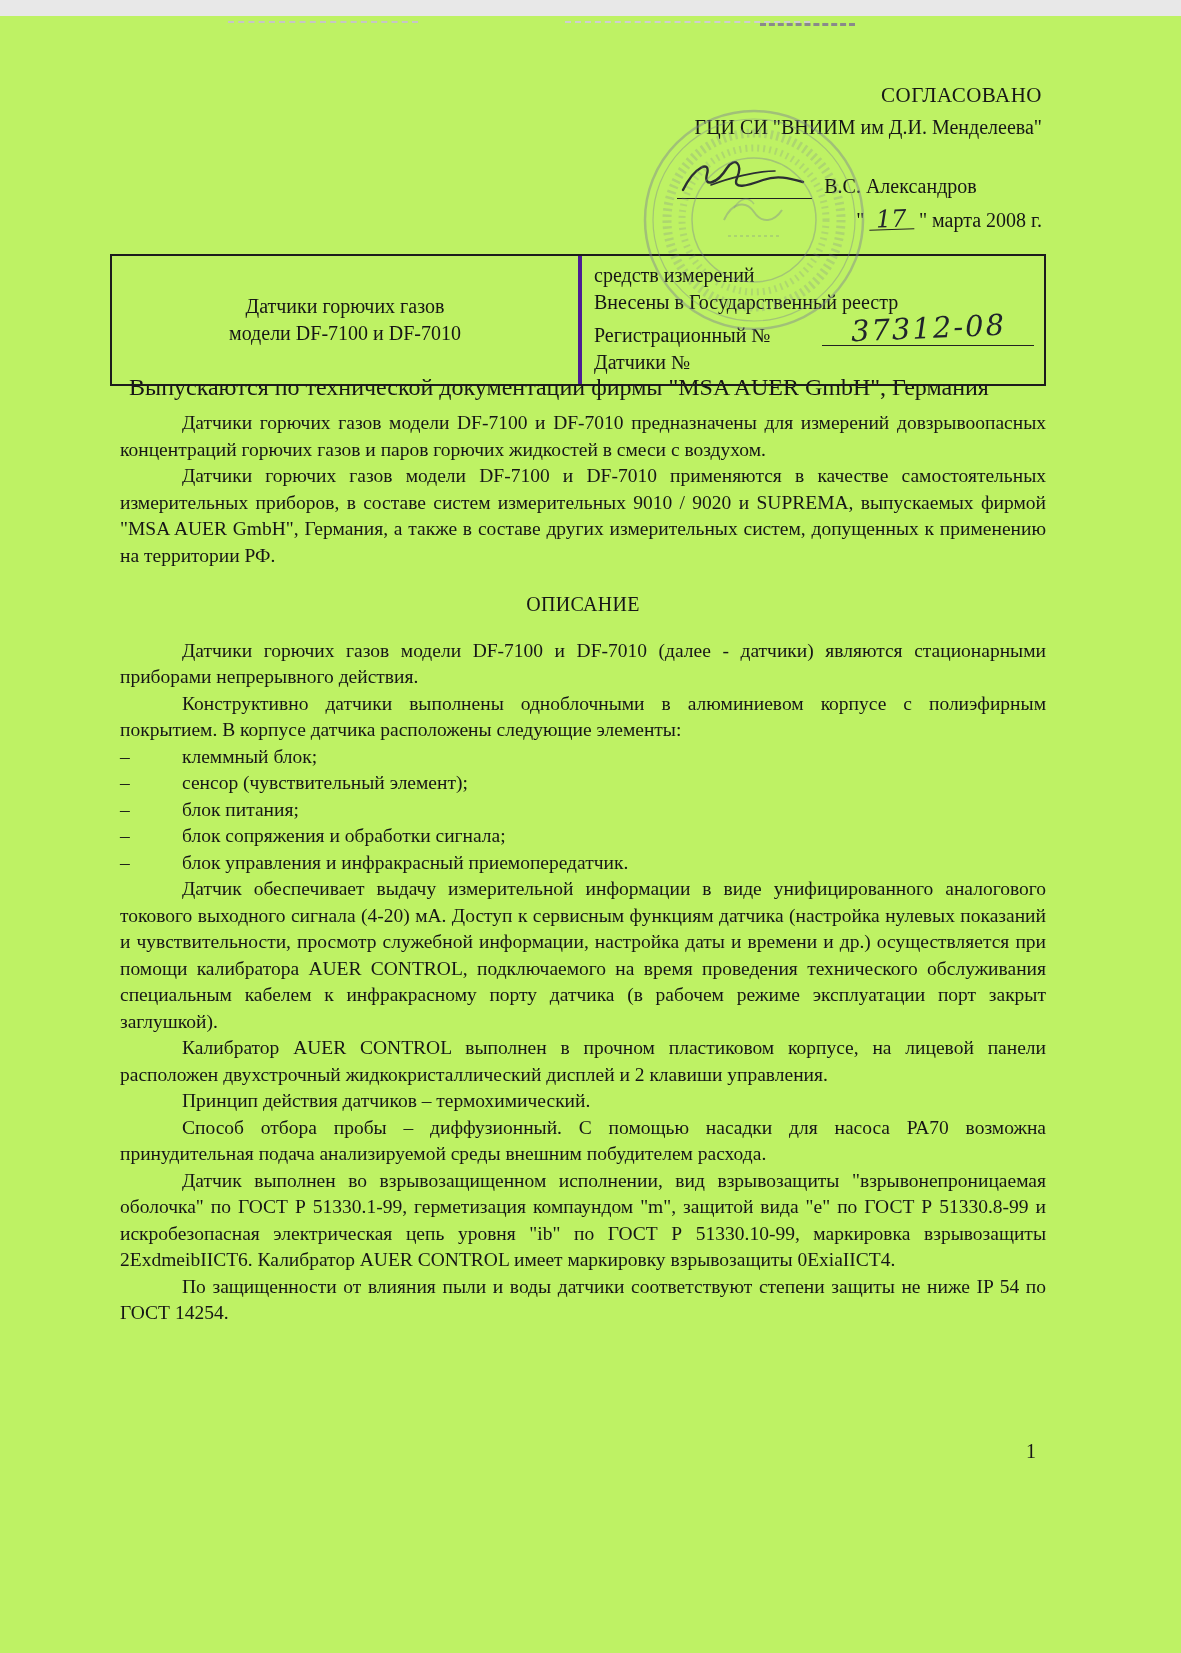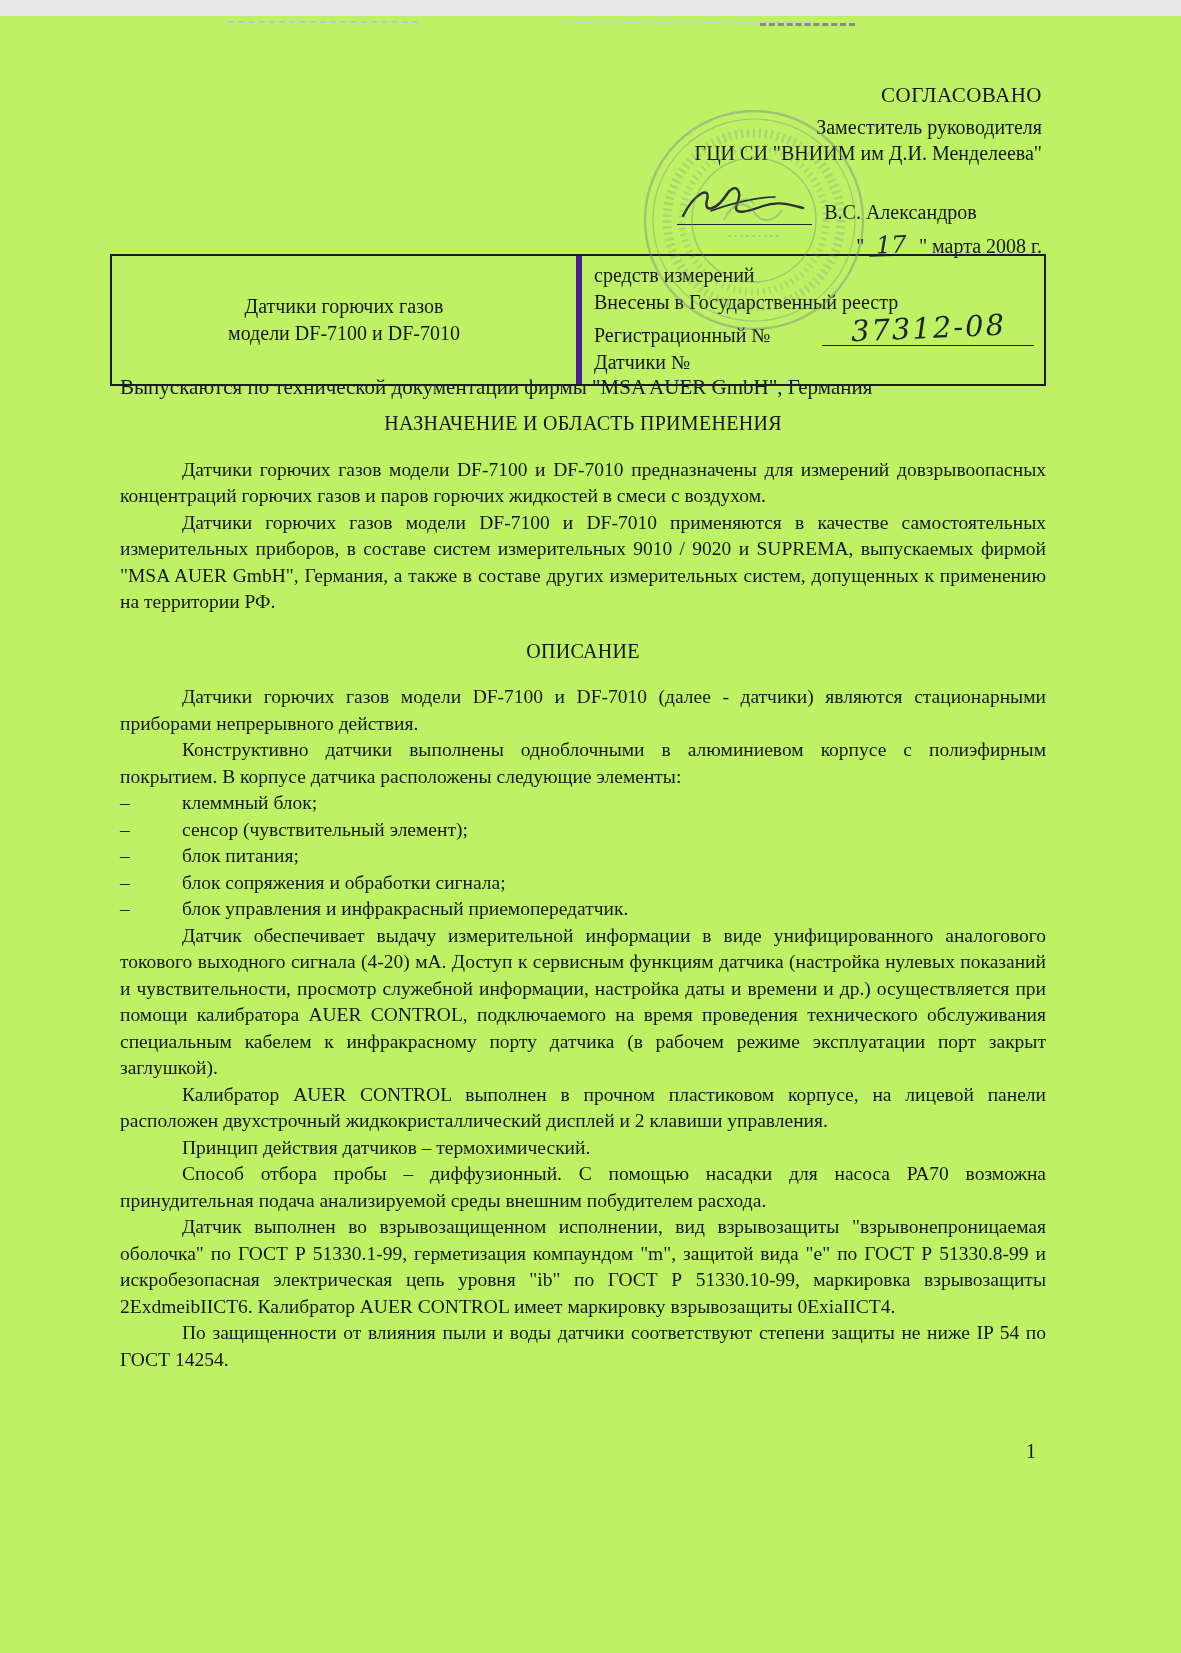--- a/index.html
+++ b/index.html
@@ -53,42 +53,42 @@
     z-index:6;pointer-events:none;opacity:.8;
   }
 
   
   .hdr-table{
     position:absolute;left:110px;top:238px;width:936px;
     display:flex;border:2px solid #1c1c1c;box-sizing:border-box;
     z-index:2;background:transparent;
   }
   .hdr-left{
-    width:470px;box-sizing:border-box;border-right:6px solid #4c1d95;
+    width:470px;box-sizing:border-box;border-right:4px solid #4c1d95;
     display:flex;flex-direction:column;justify-content:center;align-items:center;
     font-size:20px;line-height:27px;padding:10px 8px;text-align:center;
   }
   .hdr-right{
     flex:1;box-sizing:border-box;padding:6px 10px 8px 12px;
     font-size:20px;line-height:27px;
   }
   .reg-row{display:flex;align-items:flex-end;gap:44px;}
   .reg-fill{
     flex:1;border-bottom:1.5px solid #222;text-align:center;
     margin-left:8px;margin-bottom:3px;
   }
   .reg-value{
     display:inline-block;font-size:29px;line-height:24px;letter-spacing:2px;
     transform:rotate(-2.5deg);color:#20242c;
   }
 
   
   .issued{
-    position:absolute;left:120px;top:358px;width:930px;
-    font-size:21px;line-height:27px;
+    position:absolute;left:129px;top:358px;width:930px;
+    font-size:24px;line-height:27px;
   }
   .content{
     position:absolute;left:120px;top:394px;width:926px;
     font-size:19.5px;line-height:26.5px;text-align:justify;
   }
   .sec-heading{
     text-align:center;text-indent:0;
     margin:0 0 20px 0;font-size:20px;letter-spacing:.3px;
   }
   .sec-heading.mid{margin-top:22px;}
@@ -107,21 +107,20 @@
 
   <div class="artifact a1"></div>
   <div class="artifact a2"></div>
   <div class="artifact a3"></div>
   <div class="artifact a4"></div>
   <div class="artifact a5"></div>
   <div class="artifact a6"></div>
 
   <div class="approval">
     <div class="title">СОГЛАСОВАНО</div>
-    <div>Заместитель руководителя</div>
     <div>ГЦИ СИ "ВНИИМ им Д.И. Менделеева"</div>
     <div class="sig-row">
       <span class="sig-line">
         <svg width="135" height="38" viewBox="0 0 135 38">
           <path d="M6 32 C 18 8, 34 2, 30 16 C 26 30, 40 26, 50 10 C 58 -2, 66 6, 60 20 C 55 32, 70 28, 86 22 C 100 17, 112 20, 126 24" stroke="#2b2e33" stroke-width="2.4" fill="none" stroke-linecap="round"></path>
           <path d="M34 27 C 52 20, 80 13, 98 13" stroke="#2b2e33" stroke-width="1.6" fill="none" stroke-linecap="round"></path>
         </svg>
       </span>
       <span>В.С. Александров</span>
     </div>
@@ -160,21 +159,20 @@
         </span>
       </div>
       <div>Датчики №</div>
     </div>
   </div>
 
   <div class="issued">Выпускаются по технической документации фирмы "MSA AUER GmbH", Германия</div>
 
   <div class="content">
 
-    <p class="sec-heading">НАЗНАЧЕНИЕ И ОБЛАСТЬ ПРИМЕНЕНИЯ</p>
 
     <p class="para">Датчики горючих газов модели DF-7100 и DF-7010 предназначены для измерений довзрывоопасных концентраций горючих газов и паров горючих жидкостей в смеси с воздухом.</p>
     <p class="para">Датчики горючих газов модели DF-7100 и DF-7010 применяются в качестве самостоятельных измерительных приборов, в составе систем измерительных 9010 / 9020 и SUPREMA, выпускаемых фирмой "MSA AUER GmbH", Германия, а также в составе других измерительных систем, допущенных к применению на территории РФ.</p>
 
     <p class="sec-heading mid">ОПИСАНИЕ</p>
 
     <p class="para">Датчики горючих газов модели DF-7100 и DF-7010 (далее - датчики) являются стационарными приборами непрерывного действия.</p>
     <p class="para">Конструктивно датчики выполнены одноблочными в алюминиевом корпусе с полиэфирным покрытием. В корпусе датчика расположены следующие элементы:</p>
 
     <p class="para list-row">

